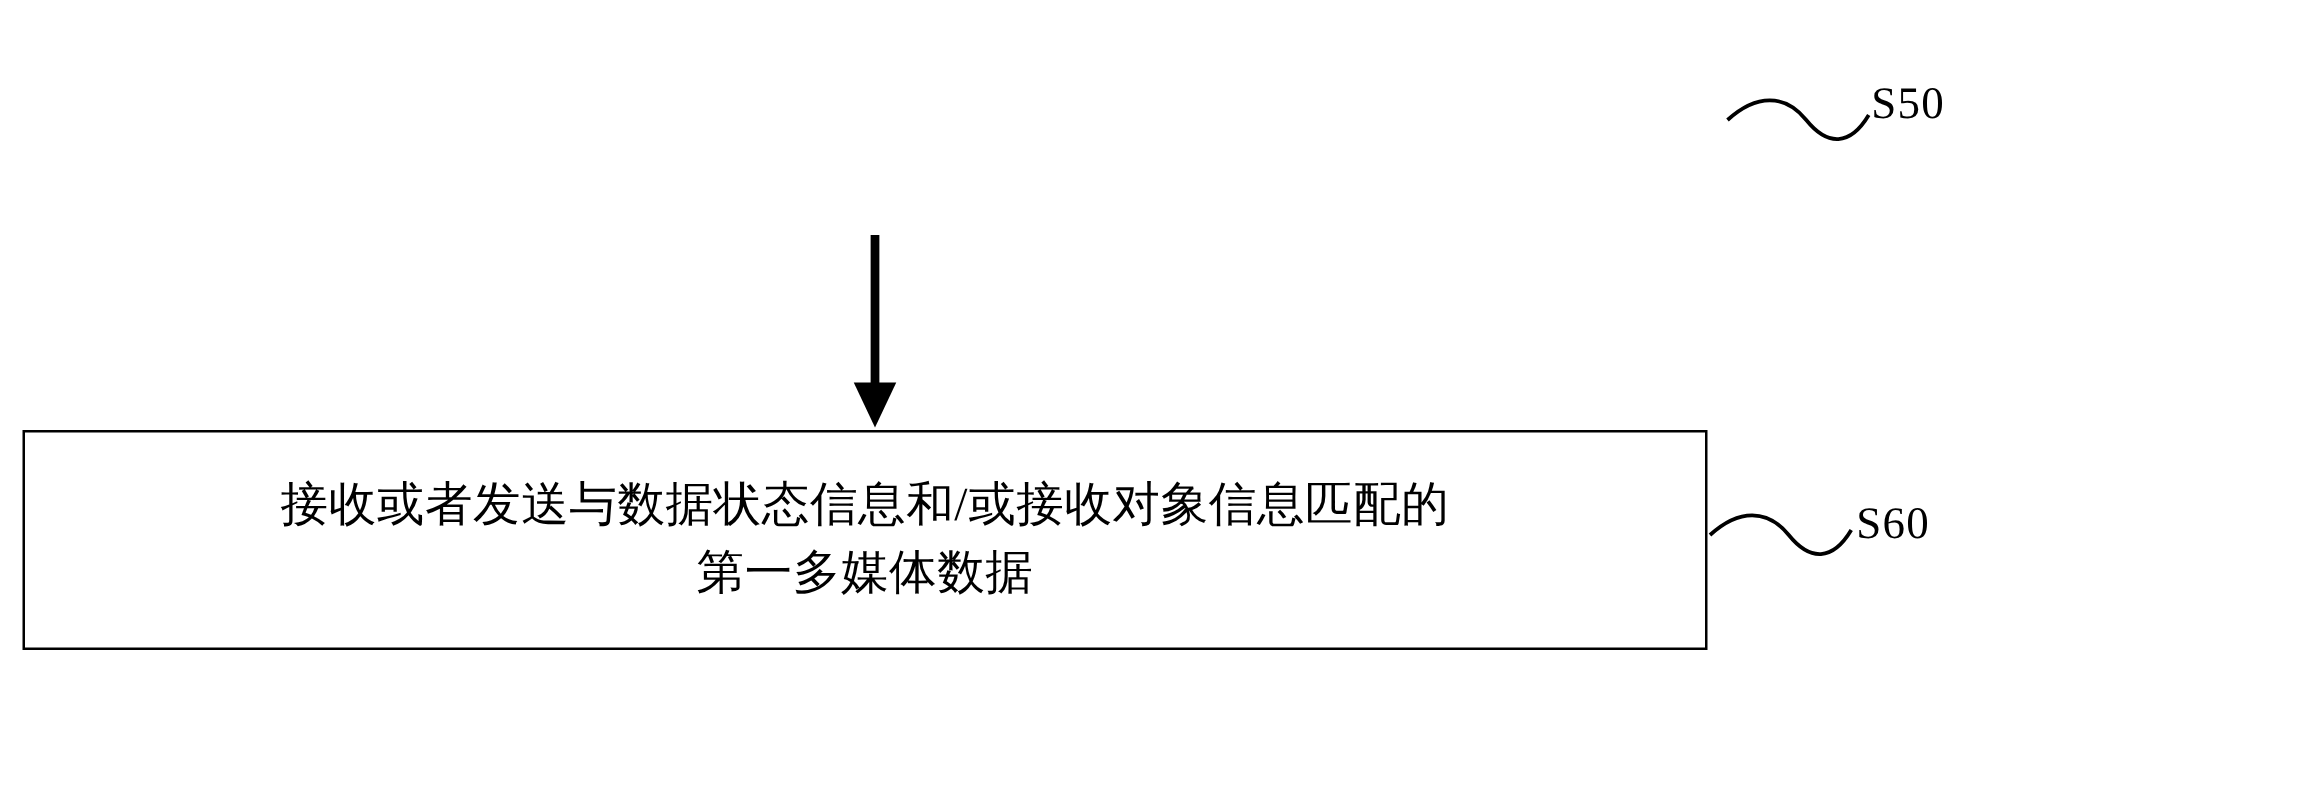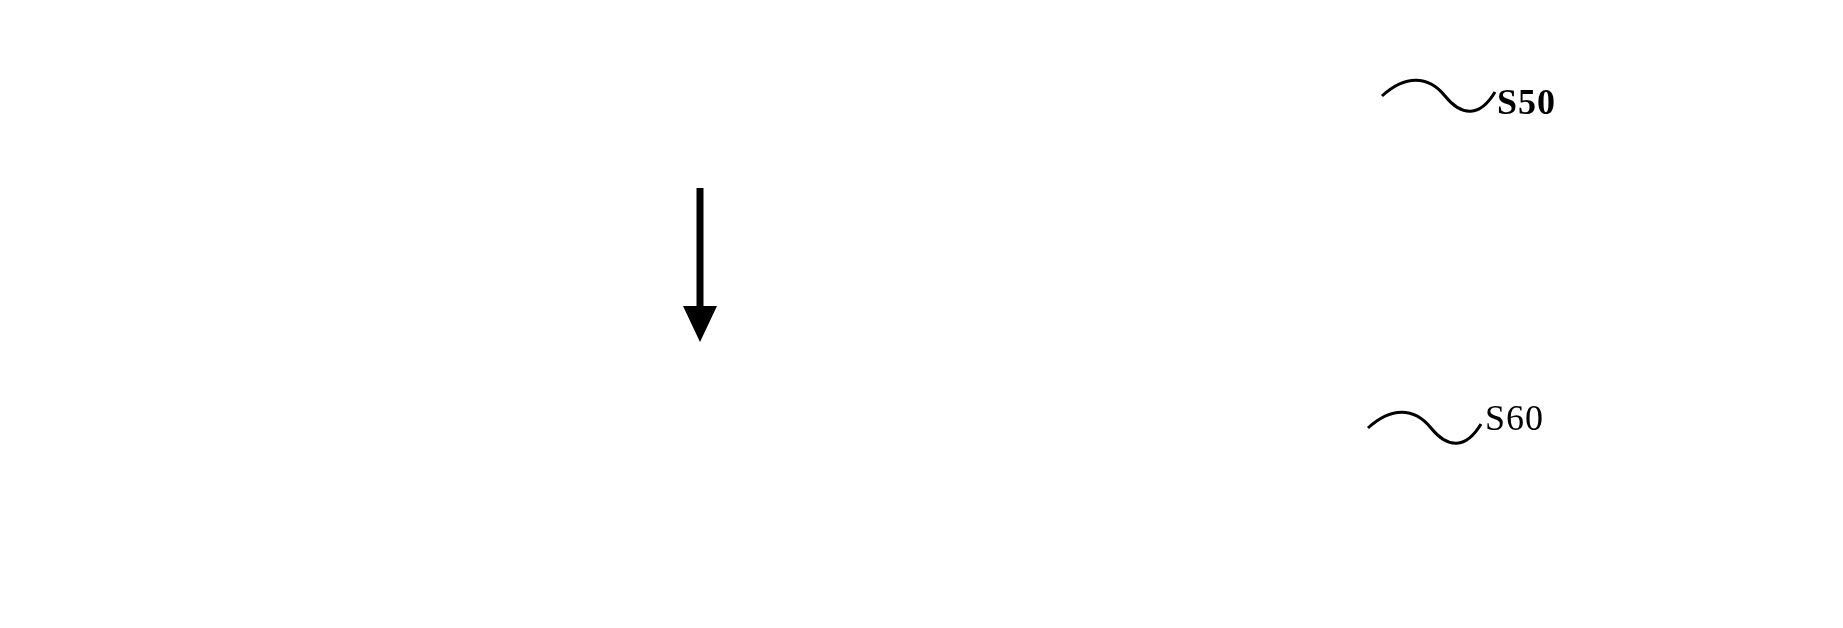--- a/index.html
+++ b/index.html
@@ -49,22 +49,21 @@
     height: 176px;
   }
   .step-label {
     position: absolute;
     font-size: 36px;
     line-height: 1;
     letter-spacing: 1px;
   }
   #label-s50 {
     left: 1497px;
-    top: 84px;
-    font-weight: bold;
+    top: 64px;
   }
   #label-s60 {
     left: 1485px;
     top: 400px;
     text-align: right;
   }
   .connector-svg {
     position: absolute;
     left: 0;
     top: 0;
@@ -87,16 +86,20 @@
     <g>
       <path d="M1382 96 C 1405 75, 1428 75, 1445 96 C 1462 117, 1480 117, 1495 92" fill="none" stroke="#000000" stroke-width="3"></path>
     </g>
     <g>
       <path d="M1368 428 C 1391 407, 1414 407, 1431 428 C 1448 449, 1466 449, 1481 424" fill="none" stroke="#000000" stroke-width="3"></path>
     </g>
   </svg>
 
   <div class="step-label" id="label-s50">S50</div>
 
+  <div class="flow-box" id="box-s60">
+    <span class="box-text">接收或者发送与数据状态信息和/或接收对象信息匹配的
+第一多媒体数据</span>
+  </div>
 
   <div class="step-label" id="label-s60">S60</div>
 
 </div>
 
 </body></html>

